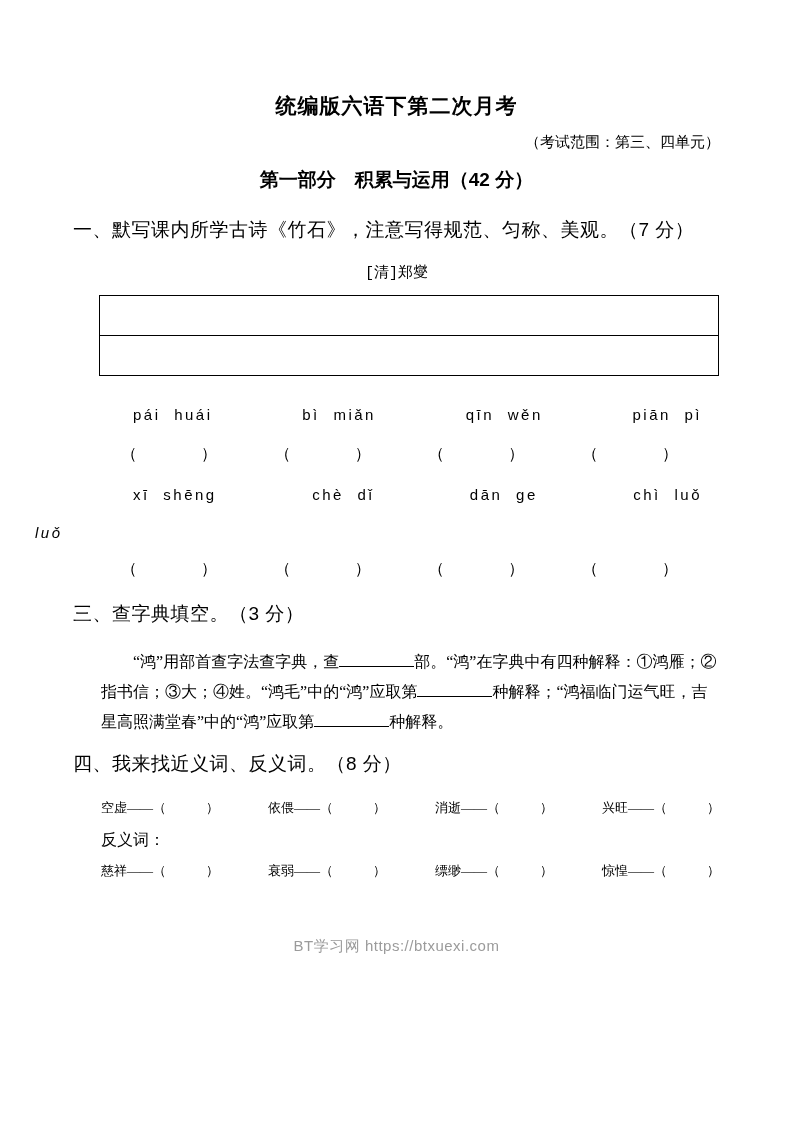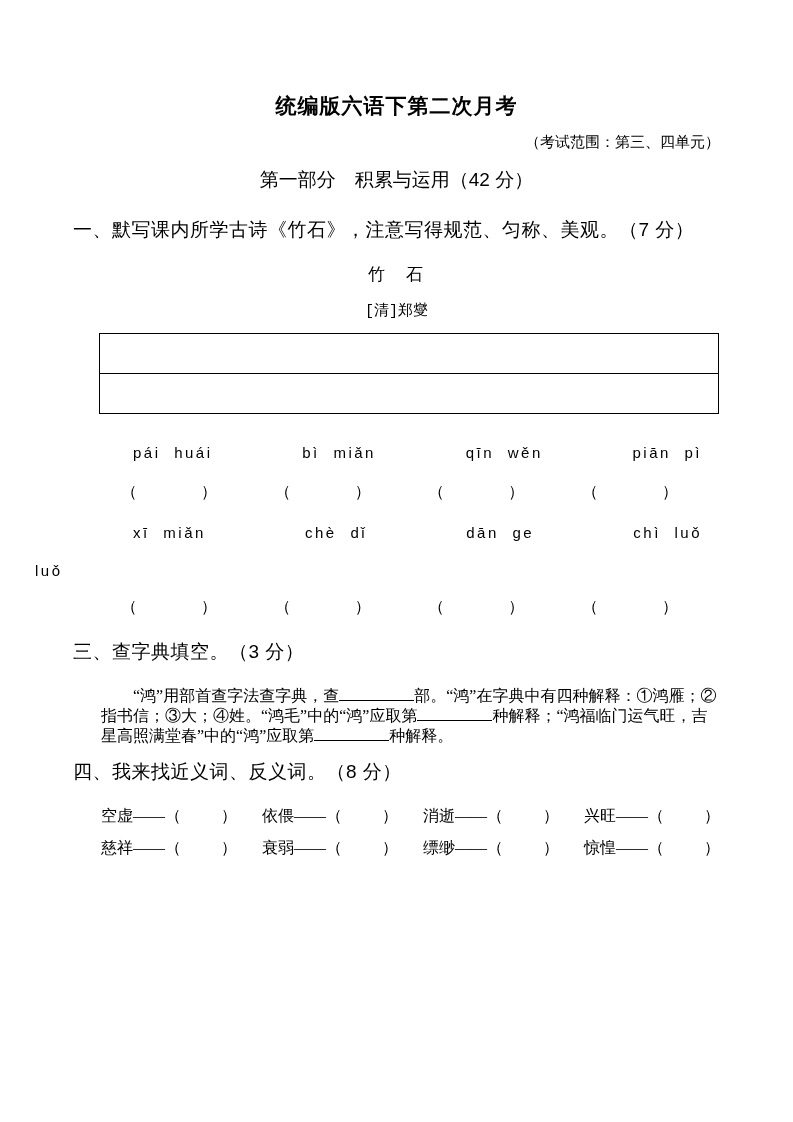--- a/index.html
+++ b/index.html
@@ -18,21 +18,21 @@
     font-family:"Liberation Sans", sans-serif;
     font-weight:bold; font-size:21px;
     text-align:center; letter-spacing:1px;
   }
   .subtitle {
     font-size:15px; text-align:right;
     margin:0 0 15px 0;
   }
   .section-header {
     font-family:"Liberation Sans", sans-serif;
-    font-weight:normal; font-size:19px;
+    font-weight:bold; font-size:19px;
     text-align:center; margin:0 0 24px 0;
   }
   .q-heading {
     font-family:"Liberation Sans", sans-serif;
     font-size:19px; font-weight:normal;
     margin:0 0 20px 0; letter-spacing:0.5px;
   }
   .poem-title { font-size:17px; text-align:center; margin:2px 0 15px 0; letter-spacing:2px; }
   .poem-author { font-size:15px; text-align:center; margin:0 0 13px 0;font-family:Liberation Mono, monospace; }
   .answer-box {
@@ -47,46 +47,47 @@
     display:flex; justify-content:space-between;
     padding:0 18px 0 60px;
     font-family:"Liberation Sans", sans-serif;
     font-size:15px; letter-spacing:2.5px; word-spacing:7px;
     margin:0 0 21px 0;
   }
   .pinyin-wrap-line {
     font-family:"Liberation Sans", sans-serif;
     font-size:15px; letter-spacing:2.5px;
     margin:0 0 18px -38px;
+    font-style:italic;
   }
   .paren-row {
     display:flex; justify-content:space-between;
     padding:0 42px 0 48px;
     font-size:16px;
     margin:0 0 21px 0;
   }
   .paren-pair { display:inline-flex; align-items:baseline; }
   .gap64 { display:inline-block; width:64px; }
   .gap40 { display:inline-block; width:40px; }
 
   .dict-para {
     margin:2px 0 14px 28px;
-    font-size:16px; line-height:19px;
+    font-size:16px; line-height:30px;
     text-indent:2em;
   }
   .blank {
     display:inline-block; width:75px; height:15px;
     border-bottom:1px solid #000;
   }
 
   .word-label { font-size:16px; margin:0 0 9px 28px; line-height:22px; }
   .word-row {
     display:flex; justify-content:space-between;
     margin:0 0 10px 28px;
-    font-size:16px; line-height:22px;
+    font-size:13px; line-height:22px;
   }
   .word-item { display:inline-flex; align-items:baseline; white-space:nowrap; }
 
   .q5-heading { margin-top:14px; }
 
   .footer {
     position:absolute; left:0; right:0; bottom:52px;
     text-align:center;
     font-family:"Liberation Sans", sans-serif;
     font-size:15px; color:#9b9b9b; letter-spacing:0.5px;
@@ -95,21 +96,20 @@
 </head>
 <body>
 
 <div class="page">
 
   <h1 class="page-title">统编版六语下第二次月考</h1>
   <div class="subtitle">（考试范围：第三、四单元）</div>
   <div class="section-header">第一部分　积累与运用（42 分）</div>
 
   <div class="q-heading">一、默写课内所学古诗《竹石》，注意写得规范、匀称、美观。（7 分）</div>
-  <div class="poem-title">竹　石</div>
   <div class="poem-author">[清]郑燮</div>
   <div class="answer-box">
     <div class="answer-row"></div>
     <div class="answer-row"></div>
   </div>
 
 
   <div class="pinyin-row">
     <span>pái huái</span>
     <span>bì miǎn</span>
@@ -134,21 +134,21 @@
         <span>）</span>
       </span>
     <span class="paren-pair">
         <span>（</span>
         <span class="gap64"></span>
         <span>）</span>
       </span>
   </div>
 
   <div class="pinyin-row">
-    <span>xī miǎn</span>
+    <span>xī shēng</span>
     <span>chè dǐ</span>
     <span>dān ge</span>
     <span>chì luǒ</span>
   </div>
 
   <div class="pinyin-wrap-line">luǒ</div>
 
   <div class="paren-row">
     <span class="paren-pair">
         <span>（</span>
@@ -201,20 +201,21 @@
       </span>
     <span class="word-item">
         <span>兴旺</span>
         <span>——</span>
         <span>（</span>
         <span class="gap40"></span>
         <span>）</span>
       </span>
   </div>
 
+  <div class="word-label">反义词：</div>
   <div class="word-row">
     <span class="word-item">
         <span>慈祥</span>
         <span>——</span>
         <span>（</span>
         <span class="gap40"></span>
         <span>）</span>
       </span>
     <span class="word-item">
         <span>衰弱</span>
@@ -233,14 +234,15 @@
     <span class="word-item">
         <span>惊惶</span>
         <span>——</span>
         <span>（</span>
         <span class="gap40"></span>
         <span>）</span>
       </span>
   </div>
 
 
+  <div class="footer">BT学习网 https://btxuexi.com</div>
 
 </div>
 
 </body></html>

